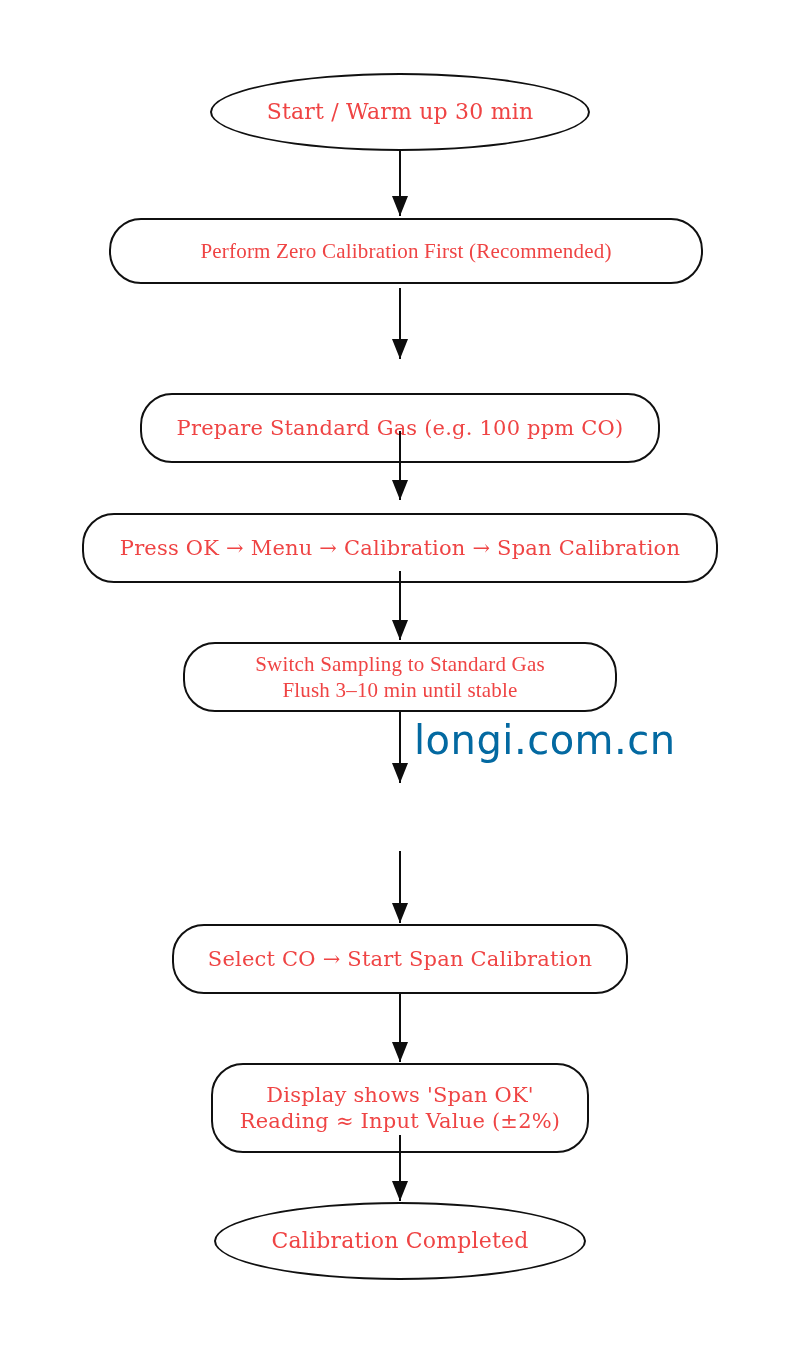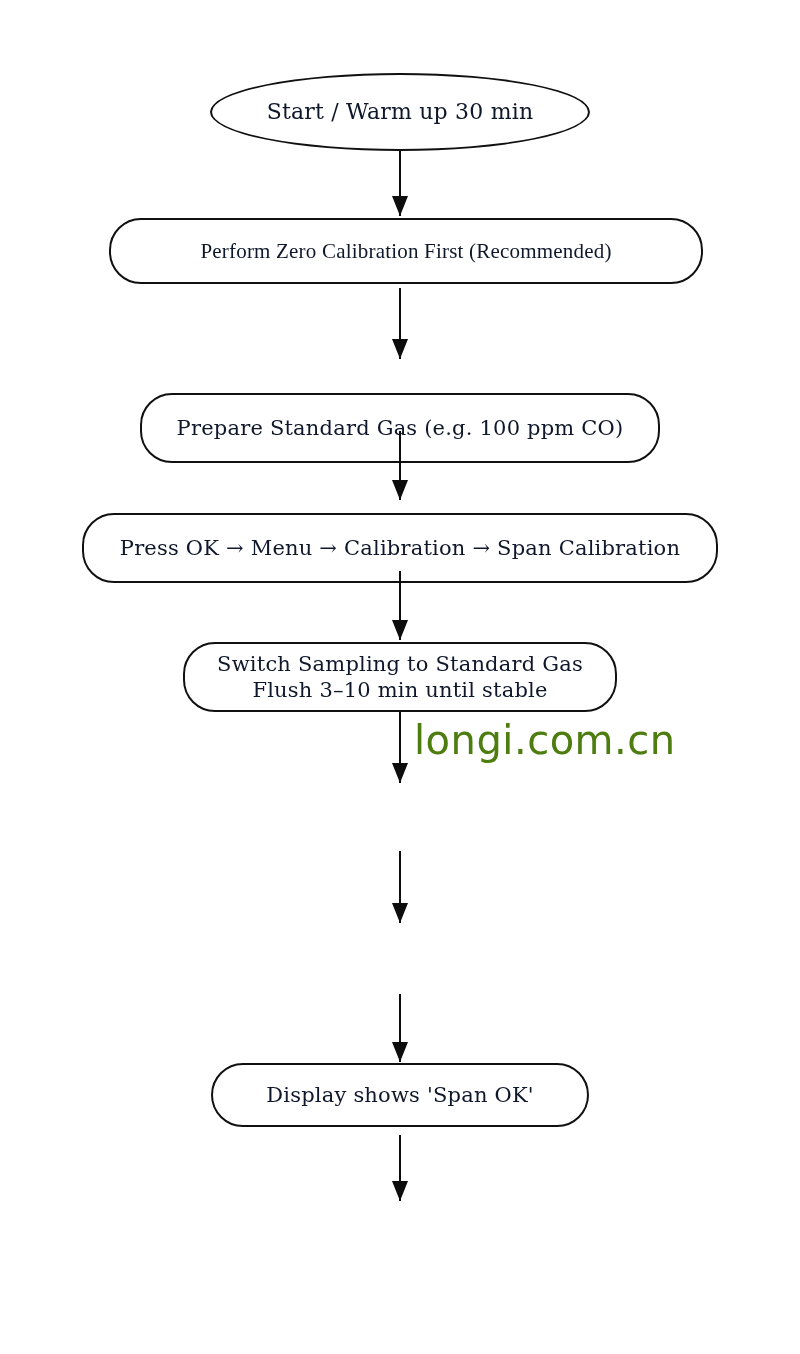--- a/index.html
+++ b/index.html
@@ -17,21 +17,21 @@
   .node {
     position: absolute;
     box-sizing: border-box;
     border: 2.5px solid #101010;
     background: #ffffff;
     display: flex;
     flex-direction: column;
     align-items: center;
     justify-content: center;
     text-align: center;
-    color: #0f172a;
+    color: #ef4444;
     font-size: 21px;
     line-height: 26px;
     letter-spacing: 0.2px;
   }
   .node.process { border-radius: 32px; }
   .node.terminator { border-radius: 50%; }
   .arrow {
     position: absolute;
     width: 2px;
     background: #0d0d0d;
@@ -79,35 +79,42 @@
   </div>
 
   <div class="arrow" style="left:399px; top:431px; height:69px;"></div>
 
   <div class="node process" style="left:82px; top:501px; width:636px; height:70px;margin-top:12px;">
     <span>Press OK → Menu → Calibration → Span Calibration</span>
   </div>
 
   <div class="arrow" style="left:399px; top:571px; height:69px;"></div>
 
-  <div class="node process" style="left:183px; top:642px; width:434px; height:70px;">
+  <div class="node process" style="left:183px; top:642px; width:434px; height:70px;font-family:Liberation Serif, serif;">
     <span>Switch Sampling to Standard Gas</span>
     <span>Flush 3–10 min until stable</span>
   </div>
 
   <div class="arrow" style="left:399px; top:712px; height:71px;"></div>
 
-  <div class="watermark" style="color: #4d7c0f;">longi.com.cn</div>
+  <div class="watermark" style="color: #0369a1;">longi.com.cn</div>
 
 
   <div class="arrow" style="left:399px; top:851px; height:72px;"></div>
 
+  <div class="node process" style="left:172px; top:924px; width:456px; height:70px;">
+    <span>Select CO → Start Span Calibration</span>
+  </div>
 
   <div class="arrow" style="left:399px; top:994px; height:68px;"></div>
 
-  <div class="node process" style="left:211px; top:1063px; width:378px; height:64px;">
+  <div class="node process" style="left:211px; top:1063px; width:378px; height:90px;">
     <span>Display shows 'Span OK'</span>
+    <span>Reading ≈ Input Value (±2%)</span>
   </div>
 
   <div class="arrow" style="left:399px; top:1135px; height:66px;"></div>
 
+  <div class="node terminator" style="left:214px; top:1202px; width:372px; height:78px; font-size:22px;">
+    <span>Calibration Completed</span>
+  </div>
 
 </div>
 
 </body></html>

